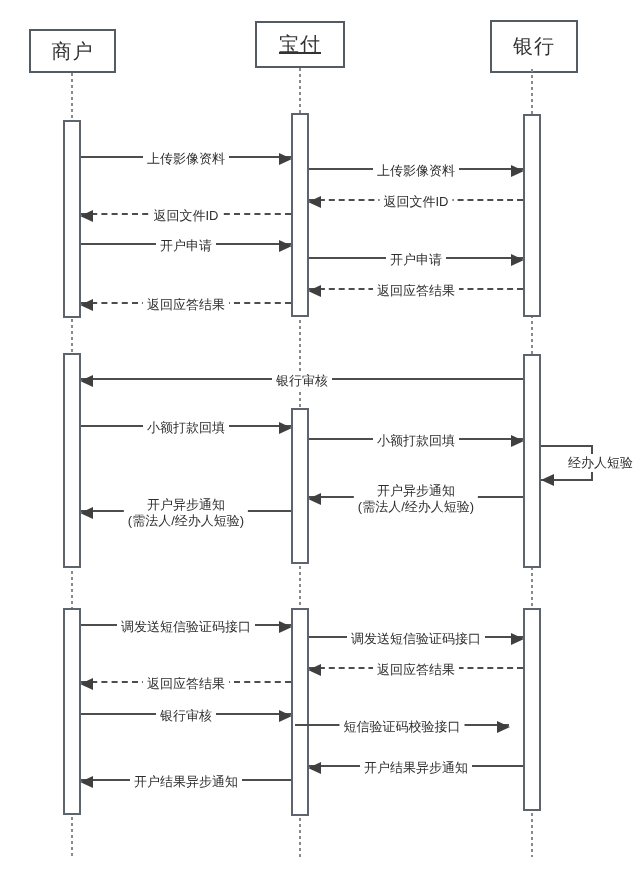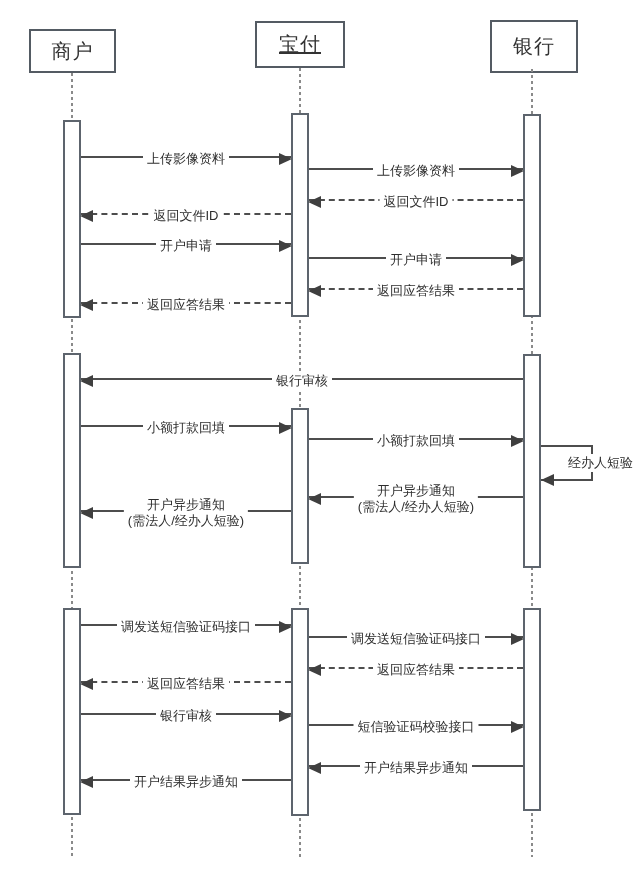--- a/index.html
+++ b/index.html
@@ -151,21 +151,21 @@
     <span class="lbl">返回应答结果</span>
   </div>
   <div class="msg dashed" style="left:81px;  top:681px; width:210px;">
     <span class="arr arr-l"></span>
     <span class="lbl">返回应答结果</span>
   </div>
   <div class="msg solid" style="left:81px;  top:713px; width:210px;">
     <span class="arr arr-r"></span>
     <span class="lbl">银行审核</span>
   </div>
-  <div class="msg solid" style="left:309px; top:724px; width:214px;text-decoration:underline;">
+  <div class="msg solid" style="left:295px; top:724px; width:214px;text-decoration:underline;">
     <span class="arr arr-r"></span>
     <span class="lbl">短信验证码校验接口</span>
   </div>
   <div class="msg solid" style="left:309px; top:765px; width:214px;">
     <span class="arr arr-l"></span>
     <span class="lbl">开户结果异步通知</span>
   </div>
   <div class="msg solid" style="left:81px;  top:779px; width:210px;">
     <span class="arr arr-l"></span>
     <span class="lbl">开户结果异步通知</span>

